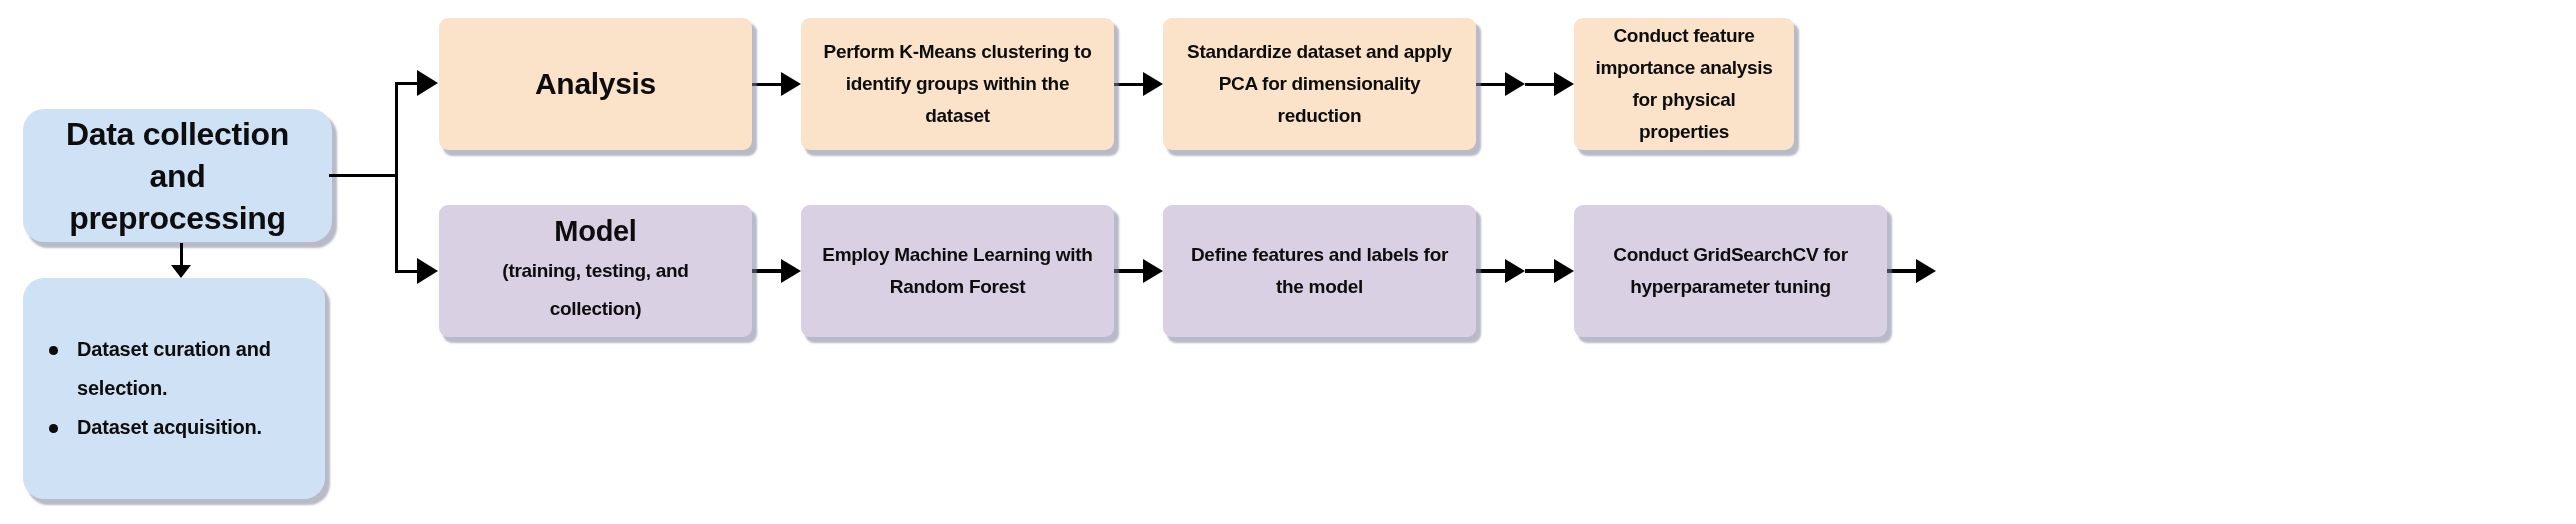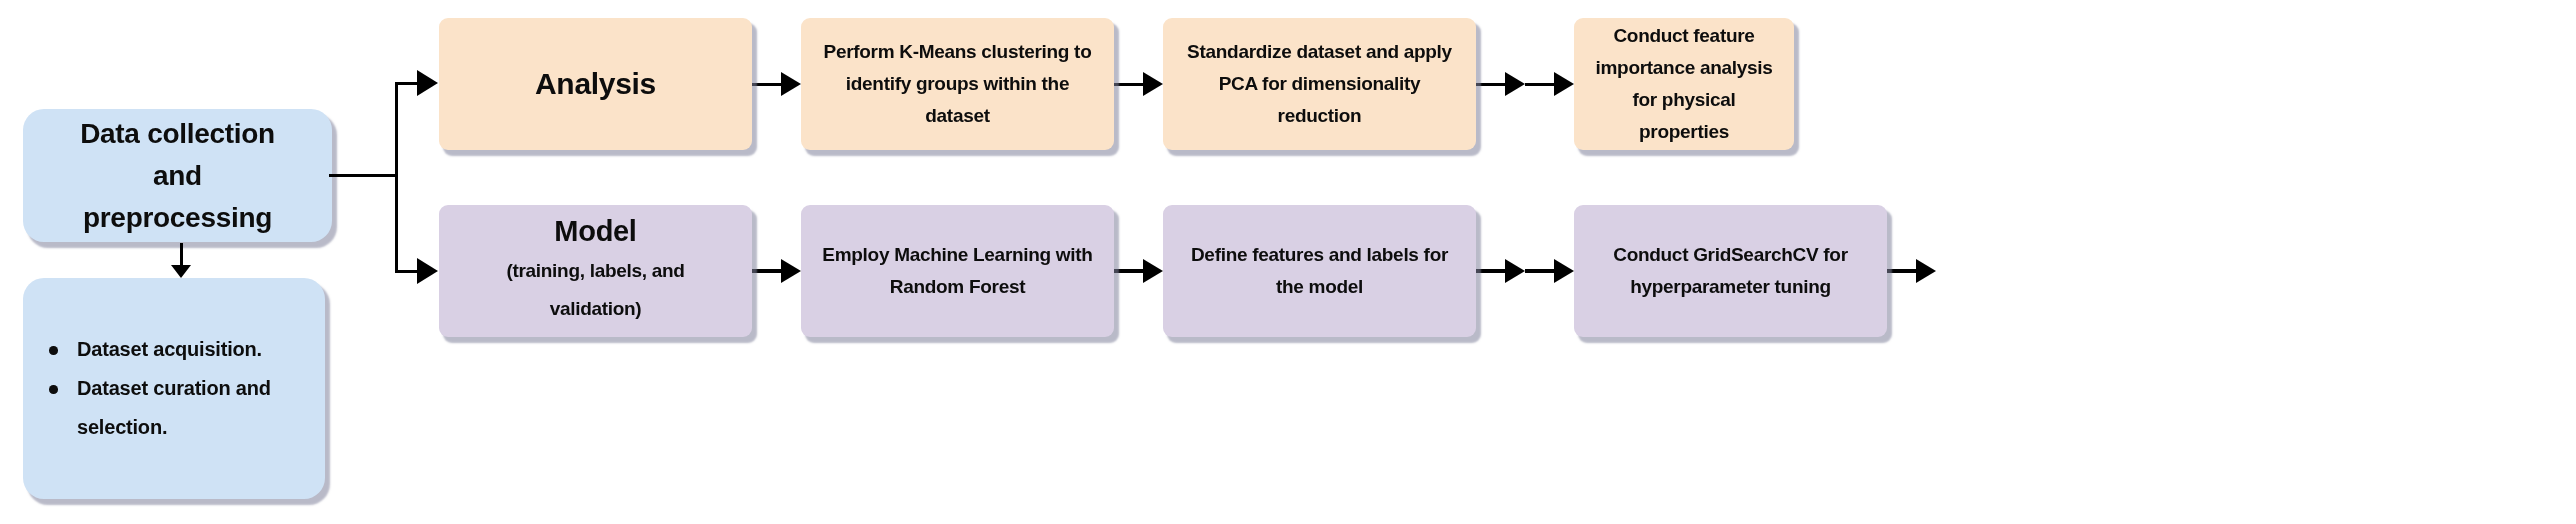--- a/index.html
+++ b/index.html
@@ -10,21 +10,21 @@
   .box{
     position:absolute;border-radius:21px;
     box-shadow:4.6px 5.3px 2px rgba(128,130,155,0.55);
     display:flex;flex-direction:column;align-items:center;justify-content:center;
     text-align:center;font-weight:bold;
   }
   .blue{background:#cfe2f5;}
   .orange{background:#fbe3c9;}
   .purple{background:#d9d0e4;}
   .title-box{left:23px;top:109px;width:309px;height:133px;}
-  .title-box .title-text{font-size:28px;line-height:42px;padding:0 41px;letter-spacing:-0.3px;}
+  .title-box .title-text{font-size:32px;line-height:42px;padding:0 41px;letter-spacing:-0.3px;}
   .bullets-box{left:23px;top:278px;width:302px;height:221px;justify-content:center;}
   .bullets-box ul{list-style:none;margin:0;padding:0 10px 0 0;width:100%;box-sizing:border-box;}
   .bullets-box li{
     position:relative;text-align:left;font-size:20px;line-height:39px;
     padding-left:54px;letter-spacing:-0.2px;
   }
   .bullets-box li::before{
     content:"";position:absolute;left:26px;top:16px;width:8.6px;height:8.6px;
     border-radius:50%;background:#0d0d0d;
   }
@@ -63,22 +63,22 @@
 
   <div class="box blue title-box">
     <div class="title-text">Data collection and preprocessing</div>
   </div>
 
   <div class="vline" style="left:180px;top:243px;width:2.6px;height:23px;"></div>
   <div class="tri-down" style="left:171px;top:265px;"></div>
 
   <div class="box blue bullets-box">
     <ul>
+      <li>Dataset curation and selection.</li>
       <li>Dataset acquisition.</li>
-      <li>Dataset curation and selection.</li>
     </ul>
   </div>
 
   <div class="hline" style="left:329px;top:174px;width:68px;height:3.3px;"></div>
   <div class="vline" style="left:395px;top:82px;width:3.3px;height:191px;"></div>
   <div class="hline" style="left:397px;top:82px;width:21px;height:3.3px;"></div>
   <div class="tri-right" style="left:417px;top:70px;"></div>
   <div class="hline" style="left:397px;top:270px;width:21px;height:3.3px;"></div>
   <div class="tri-right" style="left:417px;top:258px;"></div>
 
@@ -109,21 +109,21 @@
         <div class="head"></div>
       </div>
     <div class="node orange narrow">
       <div class="step-text">Conduct feature importance analysis for physical properties</div>
     </div>
   </div>
 
   <div class="row row-bottom">
     <div class="node purple">
       <div class="header-text" style="font-size:29px;">Model</div>
-      <div class="subheader-text">(training, labels, and validation)</div>
+      <div class="subheader-text">(training, testing, and collection)</div>
     </div>
     <div class="arrow">
         <div class="shaft"></div>
         <div class="head"></div>
       </div>
     <div class="node purple">
       <div class="step-text">Employ Machine Learning with Random Forest</div>
     </div>
     <div class="arrow">
         <div class="shaft"></div>

